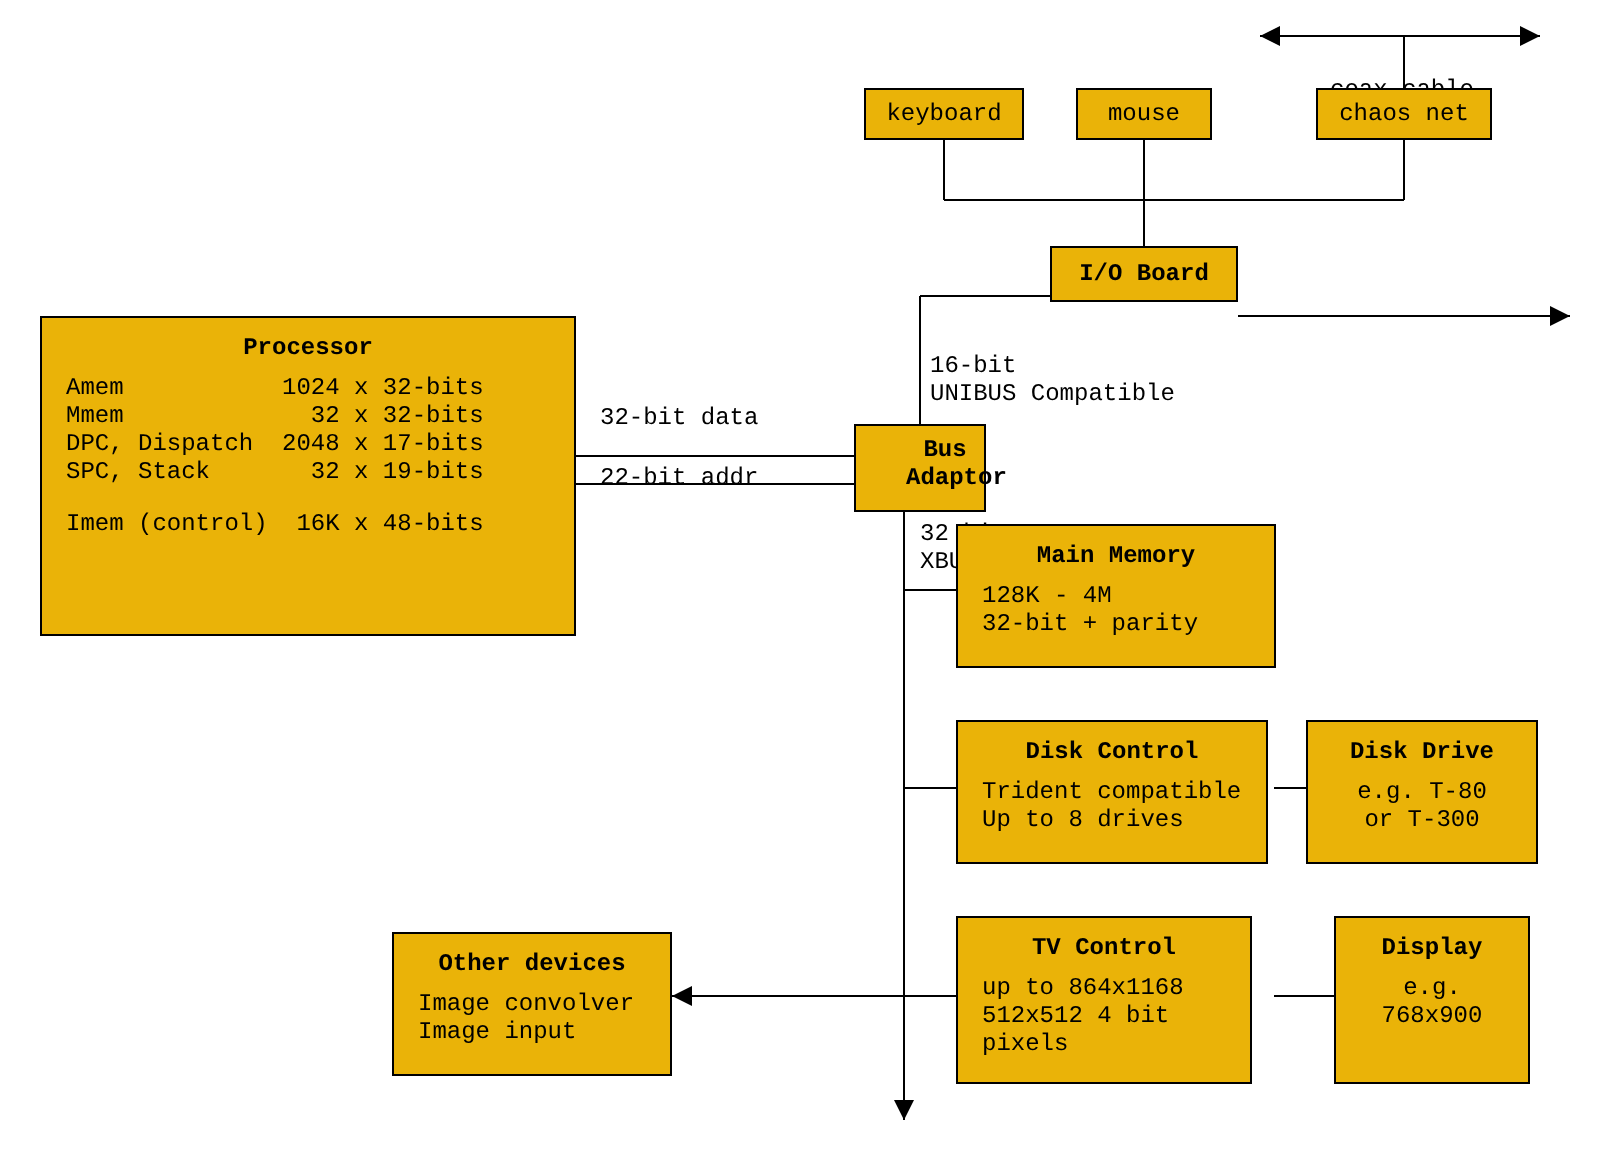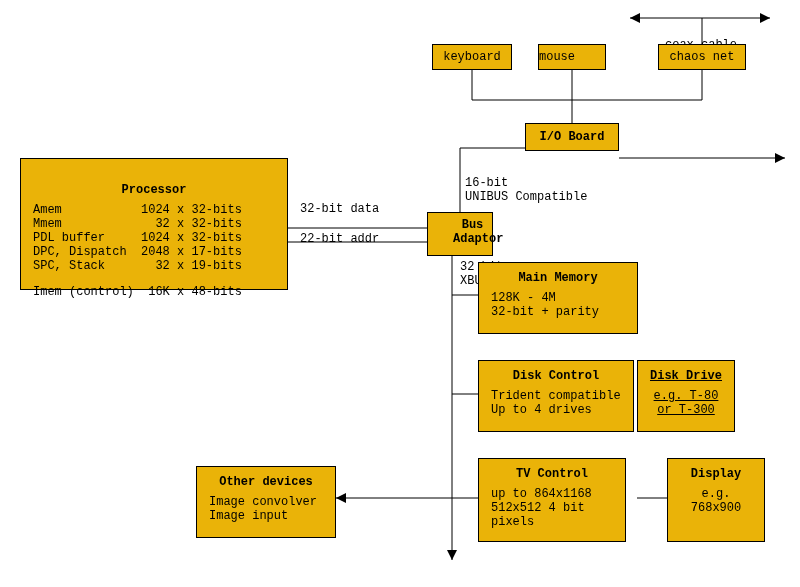--- a/index.html
+++ b/index.html
@@ -87,30 +87,29 @@
 
     <line x1="452" y1="498" x2="336" y2="498"></line>
     <polygon class="arrowhead" points="336,498 346,493 346,503"></polygon>
 
     <polygon class="arrowhead" points="452,560 447,550 457,550"></polygon>
   </svg>
 
   <div class="label" style="left:665px; top:22px;margin-top:16px;">coax cable</div>
 
   <div class="box" style="left:432px; top:44px; width:80px; height:26px; text-align:center; line-height:24px;">keyboard</div>
-  <div class="box" style="left:538px; top:44px; width:68px; height:26px; text-align:left; line-height:24px;">mouse</div>
+  <div class="box" style="left:538px; top:44px; width:68px; height:26px; text-align:center; line-height:24px;">mouse</div>
   <div class="box" style="left:658px; top:44px; width:88px; height:26px; text-align:center; line-height:24px;">chaos net</div>
 
   <div class="box" style="left:525px; top:123px; width:94px; height:28px; text-align:center; font-weight:bold; line-height:26px;">I/O Board</div>
 
-  <div class="box" style="left:20px; top:158px; width:268px; height:132px; padding:24px 12px;">
+  <div class="box" style="left:20px; top:158px; width:268px; height:160px; padding:8px 12px;">
     <div class="title">Processor</div>
     <div style="white-space:pre;">Amem           1024 x 32-bits</div>
     <div style="white-space:pre;">Mmem             32 x 32-bits</div>
-    <div style="white-space:pre;">PDL buffer     1024 x 32-bits</div>
     <div style="white-space:pre;">DPC, Dispatch  2048 x 17-bits</div>
     <div style="white-space:pre;">SPC, Stack       32 x 19-bits</div>
     <div style="white-space:pre; margin-top:12px;">Imem (control)  16K x 48-bits</div>
   </div>
 
   <div class="label" style="left:300px; top:202px;">32-bit data</div>
   <div class="label" style="left:300px; top:232px;">22-bit addr</div>
 
   <div class="label" style="left:465px; top:176px;">16-bit</div>
   <div class="label" style="left:465px; top:190px;">UNIBUS Compatible</div>
@@ -125,24 +124,24 @@
 
   <div class="box" style="left:478px; top:262px; width:160px; height:72px; padding:8px 12px;">
     <div class="title">Main Memory</div>
     <div>128K - 4M</div>
     <div>32-bit + parity</div>
   </div>
 
   <div class="box" style="left:478px; top:360px; width:156px; height:72px; padding:8px 12px;">
     <div class="title">Disk Control</div>
     <div>Trident compatible</div>
-    <div>Up to 4 drives</div>
+    <div>Up to 8 drives</div>
   </div>
 
-  <div class="box" style="left:637px; top:360px; width:98px; height:72px; padding:8px 10px; text-align:center;text-decoration:underline;">
+  <div class="box" style="left:653px; top:360px; width:116px; height:72px; padding:8px 10px; text-align:center;">
     <div class="title">Disk Drive</div>
     <div>e.g. T-80</div>
     <div>or T-300</div>
   </div>
 
   <div class="box" style="left:478px; top:458px; width:148px; height:84px; padding:8px 12px;">
     <div class="title">TV Control</div>
     <div>up to 864x1168</div>
     <div>512x512 4 bit pixels</div>
   </div>

